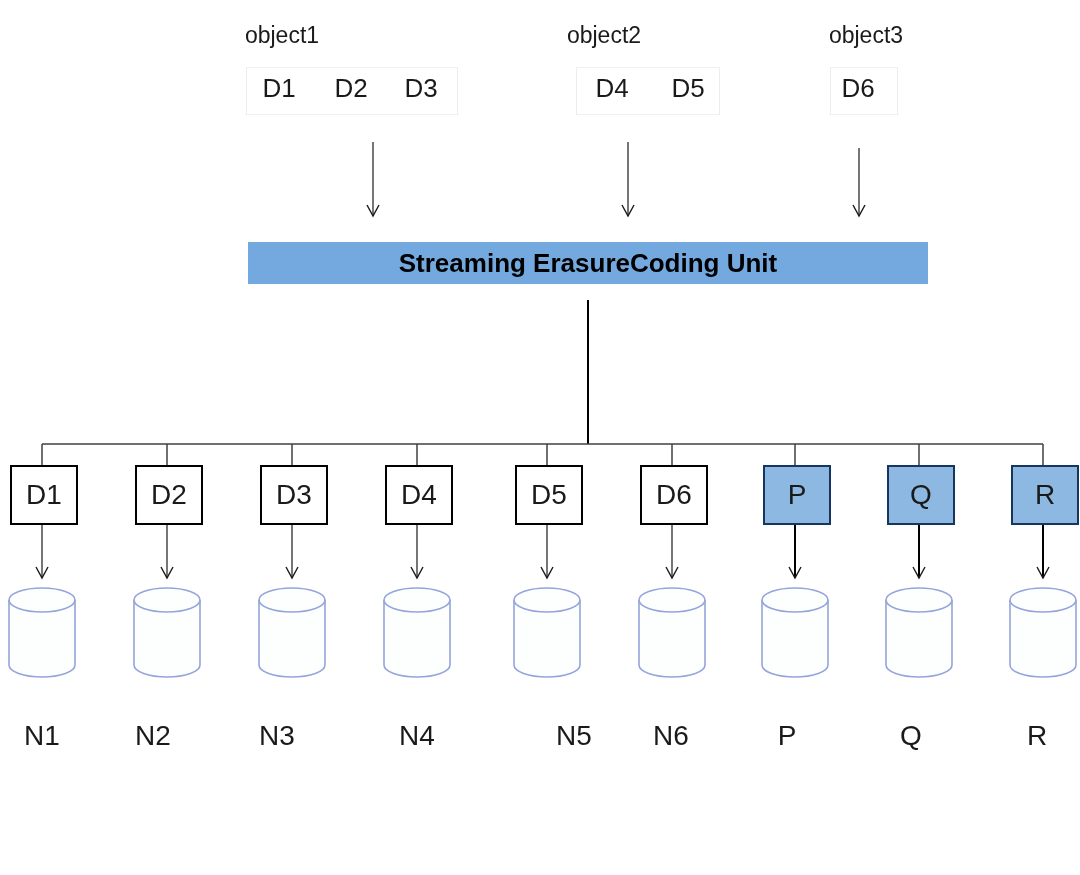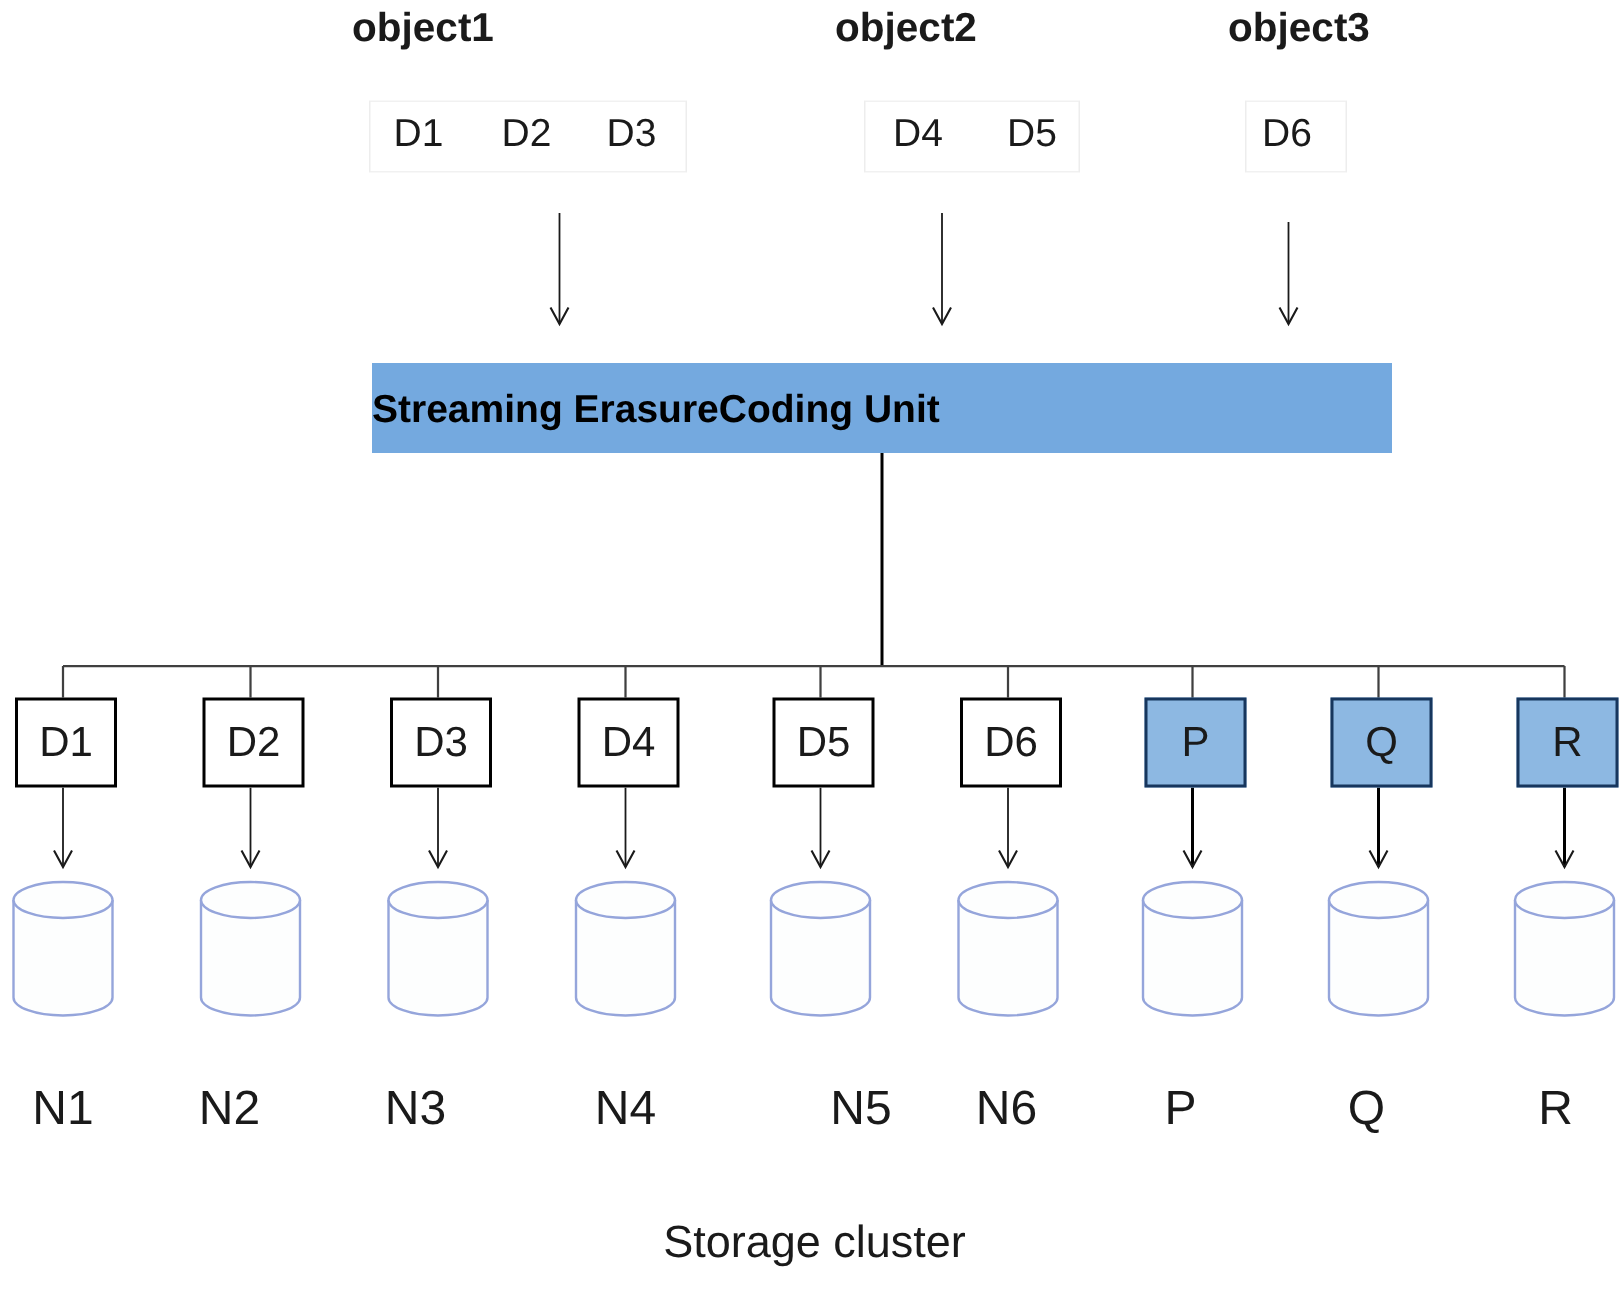--- a/index.html
+++ b/index.html
@@ -15,47 +15,47 @@
   .canvas{
     position:relative;
     width:1080px;height:875px;
     background:#ffffff;
     font-family:"Liberation Sans", sans-serif;
     color:var(--text-color);
     overflow:hidden;
   }
   .abs{position:absolute;}
   .centered{transform:translateX(-50%);white-space:nowrap;}
-  .obj-label{font-size:27px;top:3px;font-weight:bold;}
+  .obj-label{font-size:23px;top:22px;}
   .chunk-label{font-size:26px;top:73px;}
   .chunk-bg{
     border:1px solid #f1f1f1;
     border-left-color:#ededed;border-right-color:#ededed;
     background:#ffffff;
     top:67px;height:46px;
   }
   .svg-layer{position:absolute;left:0;top:0;width:1080px;height:875px;pointer-events:none;}
   .ec-unit{
-    left:248px;top:242px;width:680px;height:60px;
+    left:248px;top:242px;width:680px;height:42px;
     background:var(--ec-unit-fill);
-    display:flex;align-items:center;justify-content:flex-start;
+    display:flex;align-items:center;justify-content:center;
     font-size:26px;font-weight:bold;color:#000;
   }
   .box{
     top:465px;width:64px;height:56px;
     background:#ffffff;
     border:2px solid var(--data-box-border);
     display:flex;align-items:center;justify-content:center;
     font-size:28px;
   }
   .box.parity{
     background:var(--parity-box-fill);
     border-color:var(--parity-box-border);
   }
-  .node-label{font-size:32px;top:720px;}
+  .node-label{font-size:28px;top:720px;}
   .caption{font-size:30px;top:812px;}
   .thin-line{stroke:#1a1a1a;stroke-width:1.2;fill:none;}
   .mid-line{stroke:var(--line-color);stroke-width:1.5;fill:none;}
   .trunk-line{stroke:#000000;stroke-width:2;fill:none;}
   .thick-arrow{stroke:#000000;stroke-width:2;fill:none;}
   .cyl{stroke:var(--cylinder-stroke);stroke-width:1.6;fill:#FDFEFE;}
 </style>
 </head>
 <body>
 
@@ -142,15 +142,14 @@
   <div class="abs centered node-label" style="left:42px">N1</div>
   <div class="abs centered node-label" style="left:153px">N2</div>
   <div class="abs centered node-label" style="left:277px">N3</div>
   <div class="abs centered node-label" style="left:417px">N4</div>
   <div class="abs centered node-label" style="left:574px">N5</div>
   <div class="abs centered node-label" style="left:671px">N6</div>
   <div class="abs centered node-label" style="left:787px">P</div>
   <div class="abs centered node-label" style="left:911px">Q</div>
   <div class="abs centered node-label" style="left:1037px">R</div>
 
-  <div class="abs centered caption" style="left:543px">Storage cluster</div>
 
 </div>
 
 </body></html>

